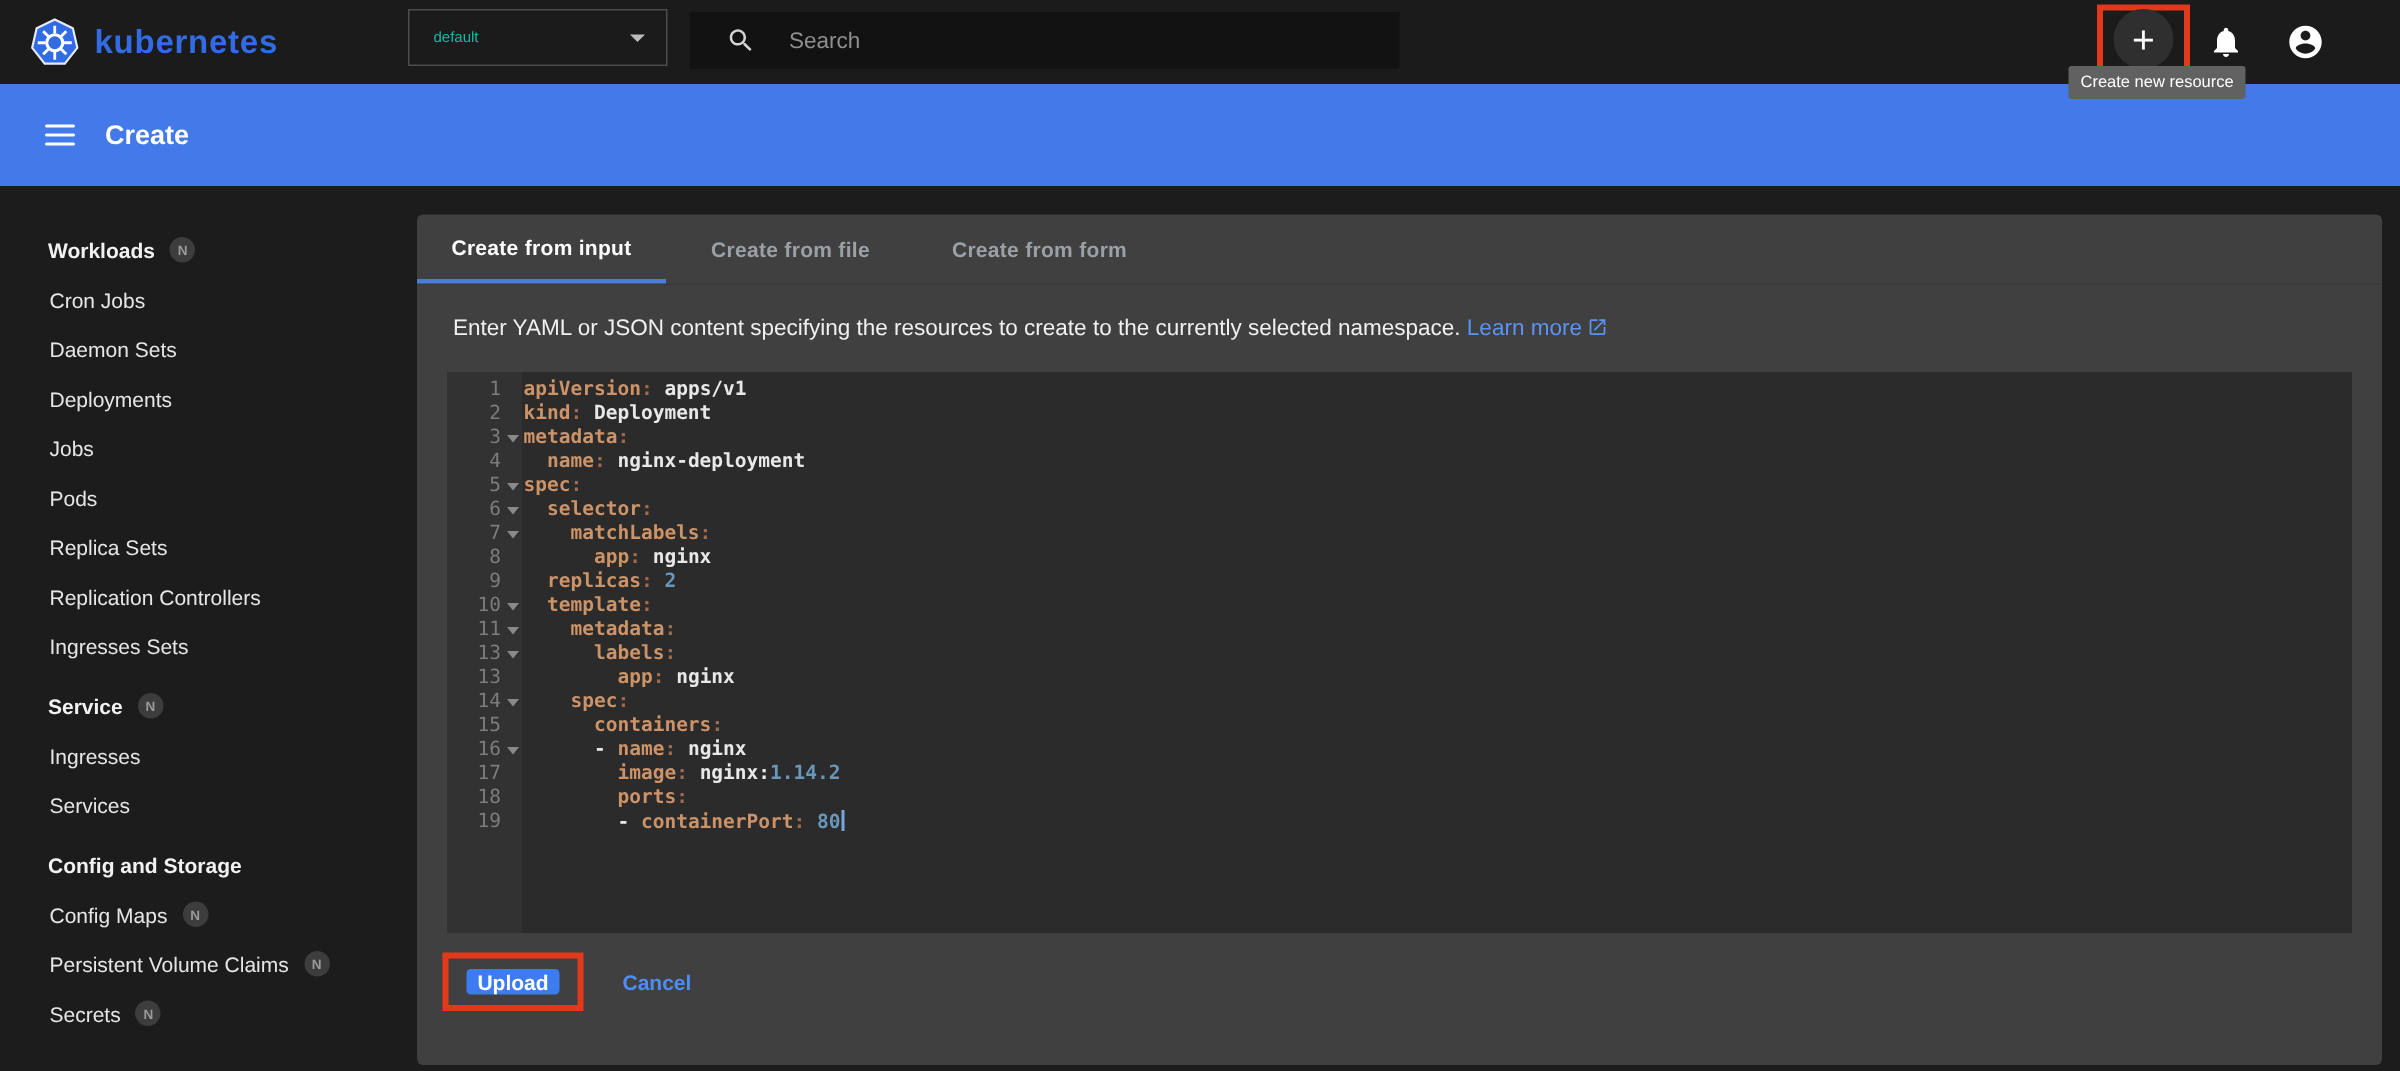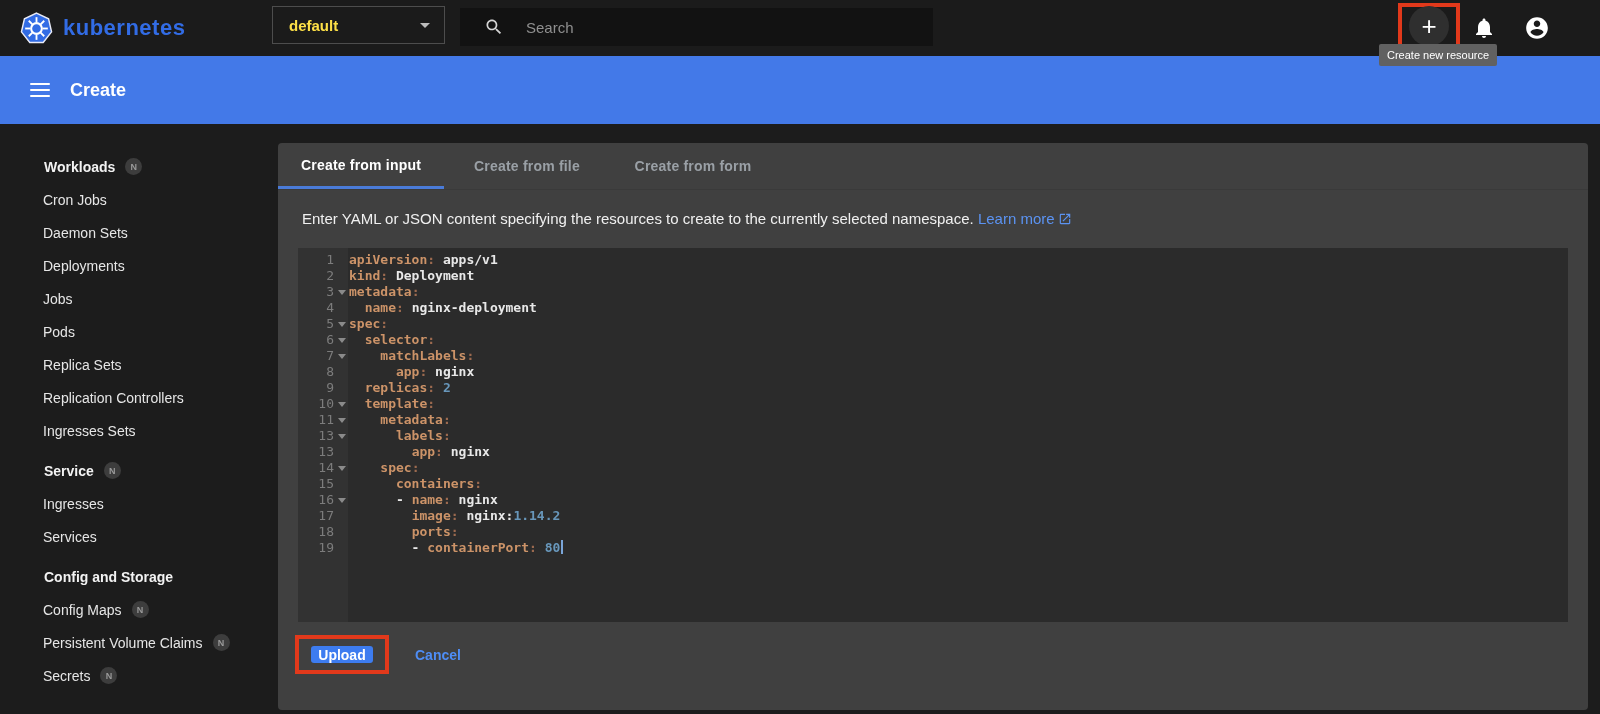--- a/index.html
+++ b/index.html
@@ -9,21 +9,21 @@
   }
   *{margin:0;padding:0;box-sizing:border-box;}
   html,body{width:1600px;height:714px;overflow:hidden;background:#1c1c1c;
     font-family:"Liberation Sans",sans-serif;color:#eee;}
   
   .topbar{position:relative;height:56px;background:#1b1b1b;display:flex;align-items:center;}
   .logo-wrap{display:flex;align-items:center;margin-left:20px;}
   .logo-text{color:var(--brand);font-size:22px;font-weight:bold;margin-left:10px;letter-spacing:.5px;}
   .ns-select{position:absolute;left:272px;top:6px;width:173px;height:38px;border:1px solid #4d4d4d;
     display:flex;align-items:center;justify-content:space-between;padding:0 14px 0 16px;cursor:pointer;}
-  .ns-value{font-size:15px;color:#fde047;font-weight:bold;}
+  .ns-value{font-size:10px;color:#14b8a6;}
   .caret{width:0;height:0;border-left:5px solid transparent;border-right:5px solid transparent;
     border-top:5px solid #bdbdbd;}
   .searchbox{position:absolute;left:460px;top:8px;width:473px;height:38px;background:#121212;
     display:flex;align-items:center;padding-left:24px;}
   .search-input{background:transparent;border:none;outline:none;color:#eee;font-size:15px;
     margin-left:22px;width:360px;font-family:"Liberation Sans",sans-serif;}
   .search-input::placeholder{color:#8f8f8f;}
   .plus-annotation{position:absolute;left:1398px;top:3px;width:62px;height:46px;
     border:4px solid var(--annotation);display:flex;align-items:center;justify-content:center;}
   .plus-btn{width:40px;height:40px;border-radius:50%;background:#2f2f2f;color:#fff;
@@ -36,22 +36,22 @@
   
   .appbar{height:68px;background:var(--appbar);display:flex;align-items:center;}
   .hamburger{width:20px;height:14px;margin-left:30px;display:flex;flex-direction:column;
     justify-content:space-between;cursor:pointer;}
   .hamburger span{display:block;height:2px;background:#fff;border-radius:1px;}
   .appbar-title{color:#fff;font-size:18px;font-weight:bold;margin-left:20px;}
   
   .content{display:flex;height:602px;background:#1c1c1c;}
   .sidebar{width:278px;padding-top:26px;flex-shrink:0;}
   .side-header{height:33px;display:flex;align-items:center;padding-left:32px;
-    font-size:14px;font-weight:bold;color:#f2f2f2;margin-left:12px;}
-  .side-item{height:33px;display:flex;align-items:center;padding-left:43px;
+    font-size:14px;font-weight:bold;color:#f2f2f2;}
+  .side-item{height:33px;display:flex;align-items:center;padding-left:33px;
     font-size:14px;color:#e6e6e6;cursor:pointer;}
   .side-gap{height:7px;}
   .nbadge{width:17px;height:17px;border-radius:50%;background:#3d3d3d;color:#9b9b9b;
     font-size:9px;font-weight:bold;display:inline-flex;align-items:center;justify-content:center;margin-left:10px;}
   
   .main{flex:1;}
   .card{margin:19px 12px 0 0;height:567px;background:#404040;border-radius:4px;overflow:hidden;}
   .tabs{height:47px;display:flex;border-bottom:1px solid #3a3a3a;}
   .tab{width:166px;display:flex;align-items:center;justify-content:center;font-size:14px;
     font-weight:bold;color:#9aa0a6;cursor:pointer;letter-spacing:.2px;}

